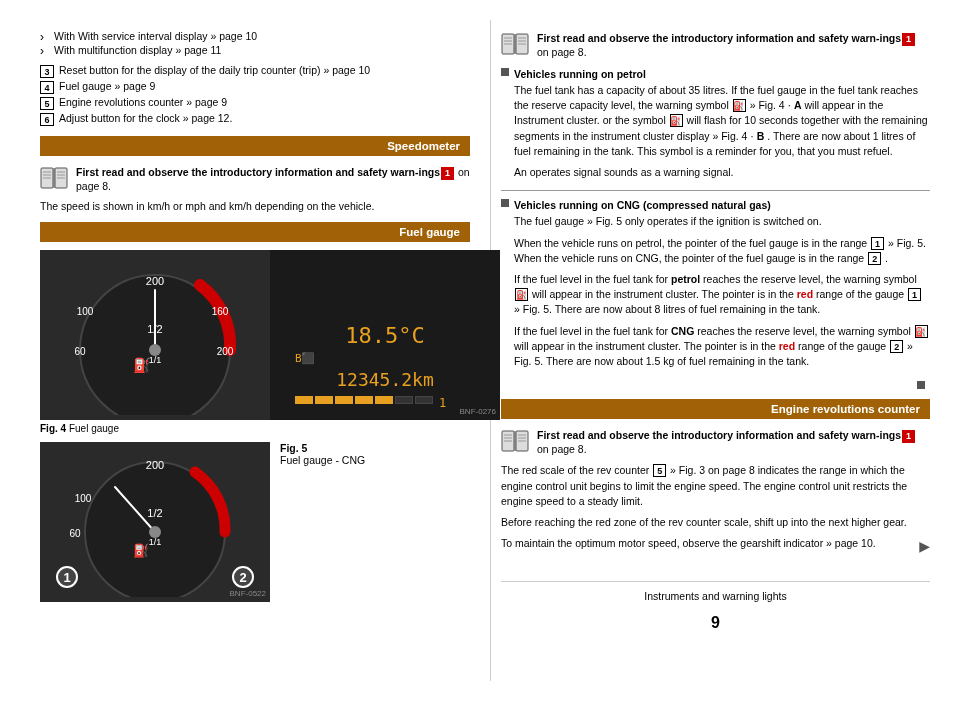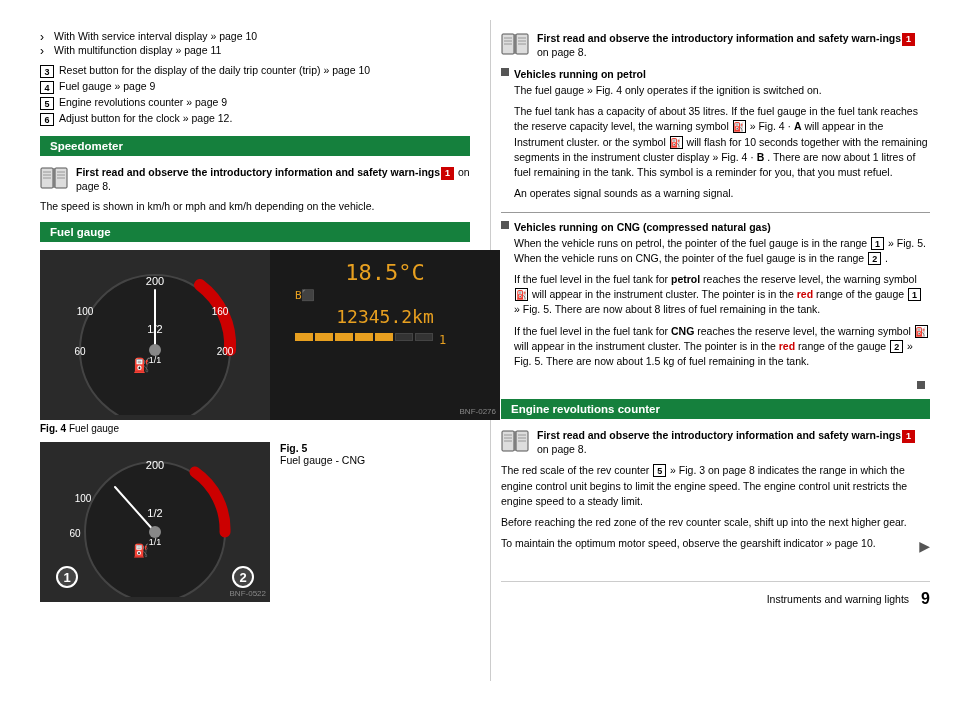--- a/index.html
+++ b/index.html
@@ -65,27 +65,28 @@
       font-weight: bold;
       width: 14px;
       height: 13px;
       text-align: center;
       line-height: 13px;
       margin-right: 5px;
       flex-shrink: 0;
       margin-top: 1px;
     }
     .section-header {
-      background: #15803d;
+      background: #a16207;
       color: #fff;
       font-weight: bold;
       font-size: 11.5px;
       padding: 4px 10px;
       margin-bottom: 8px;
       margin-top: 10px;
+      text-align: right;
     }
     .warning-box {
       display: flex;
       align-items: flex-end;
       margin-bottom: 8px;
       font-size: 10.5px;
     }
     .book-icon {
       flex-shrink: 0;
       margin-right: 8px;
@@ -198,21 +199,21 @@
       justify-content: center;
     }
     .gauge-right {
       width: 230px;
       height: 170px;
       background: #1a1a1a;
       position: relative;
       display: flex;
       flex-direction: column;
       align-items: center;
-      justify-content: flex-start;
+      justify-content: flex-end;
     }
     .display-panel {
       background: #1a1a1a;
       color: #e8a020;
       font-family: monospace;
       text-align: center;
     }
     .temp-display {
       font-size: 22px;
       color: #e8a020;
@@ -467,21 +468,20 @@
       </div>
       <div class="warning-text">
         <strong>First read and observe the introductory information and safety warn-ings</strong><span class="red-num">1</span><span> on page 8.</span>
       </div>
     </div>
 
     <div class="bullet-row">
       <div class="section-bullet"></div>
       <div>
         <div class="subsection-header">Vehicles running on petrol</div>
-        <div class="body-text">The fuel gauge » Fig. 4 only operates if the ignition is switched on.</div>
         <div class="body-text">
           <span>The fuel tank has a capacity of about 35 litres. If the fuel gauge in the fuel tank reaches the reserve capacity level, the warning symbol</span>
           <span class="inline-badge">⛽</span>
           <span>» Fig. 4 ·</span>
           <strong>A</strong>
           <span>will appear in the Instrument cluster. or the symbol</span>
           <span class="inline-badge">⛽</span>
           <span>will flash for 10 seconds together with the remaining segments in the instrument cluster display » Fig. 4 ·</span>
           <strong>B</strong>
           <span>. There are now about 1 litres of fuel remaining in the tank. This symbol is a reminder for you, that you must refuel.</span>
@@ -489,20 +489,21 @@
         <div class="body-text">An operates signal sounds as a warning signal.</div>
       </div>
     </div>
 
     <hr class="divider-line">
 
     <div class="bullet-row">
       <div class="section-bullet"></div>
       <div>
         <div class="subsection-header">Vehicles running on CNG (compressed natural gas)</div>
+        <div class="body-text">The fuel gauge » Fig. 5 only operates if the ignition is switched on.</div>
         <div class="body-text">
           <span>When the vehicle runs on petrol, the pointer of the fuel gauge is in the range</span>
           <span class="inline-badge">1</span>
           <span>» Fig. 5. When the vehicle runs on CNG, the pointer of the fuel gauge is in the range</span>
           <span class="inline-badge">2</span>
           <span>.</span>
         </div>
         <div class="body-text">
           <span>If the fuel level in the fuel tank for</span>
           <strong>petrol</strong>
@@ -561,20 +562,20 @@
       <span>» Fig. 3 on page 8 indicates the range in which the engine control unit begins to limit the engine speed. The engine control unit restricts the engine speed to a steady limit.</span>
     </div>
 
     <div class="body-text">Before reaching the red zone of the rev counter scale, shift up into the next higher gear.</div>
 
     <div class="body-text">
       <span>To maintain the optimum motor speed, observe the gearshift indicator » page 10.</span>
       <span style="float:right; font-size:14px; color:#555;">▶</span>
     </div>
 
-    <div style="position:relative; margin-top:30px; display:flex; justify-content:flex-end; align-items:center; gap:12px; padding-top:8px; border-top:1px solid #ccc;">
+    <div style="position:relative; margin-top:30px; display:flex; justify-content:flex-end; align-items:center; gap:12px; padding-top:8px; border-top:1px solid #ccc;flex-direction:column;">
       <span style="font-size:10.5px;">Instruments and warning lights</span>
       <span style="font-size:16px; font-weight:bold;">9</span>
     </div>
 
   </div>
 
 </div>
 
 </body></html>

